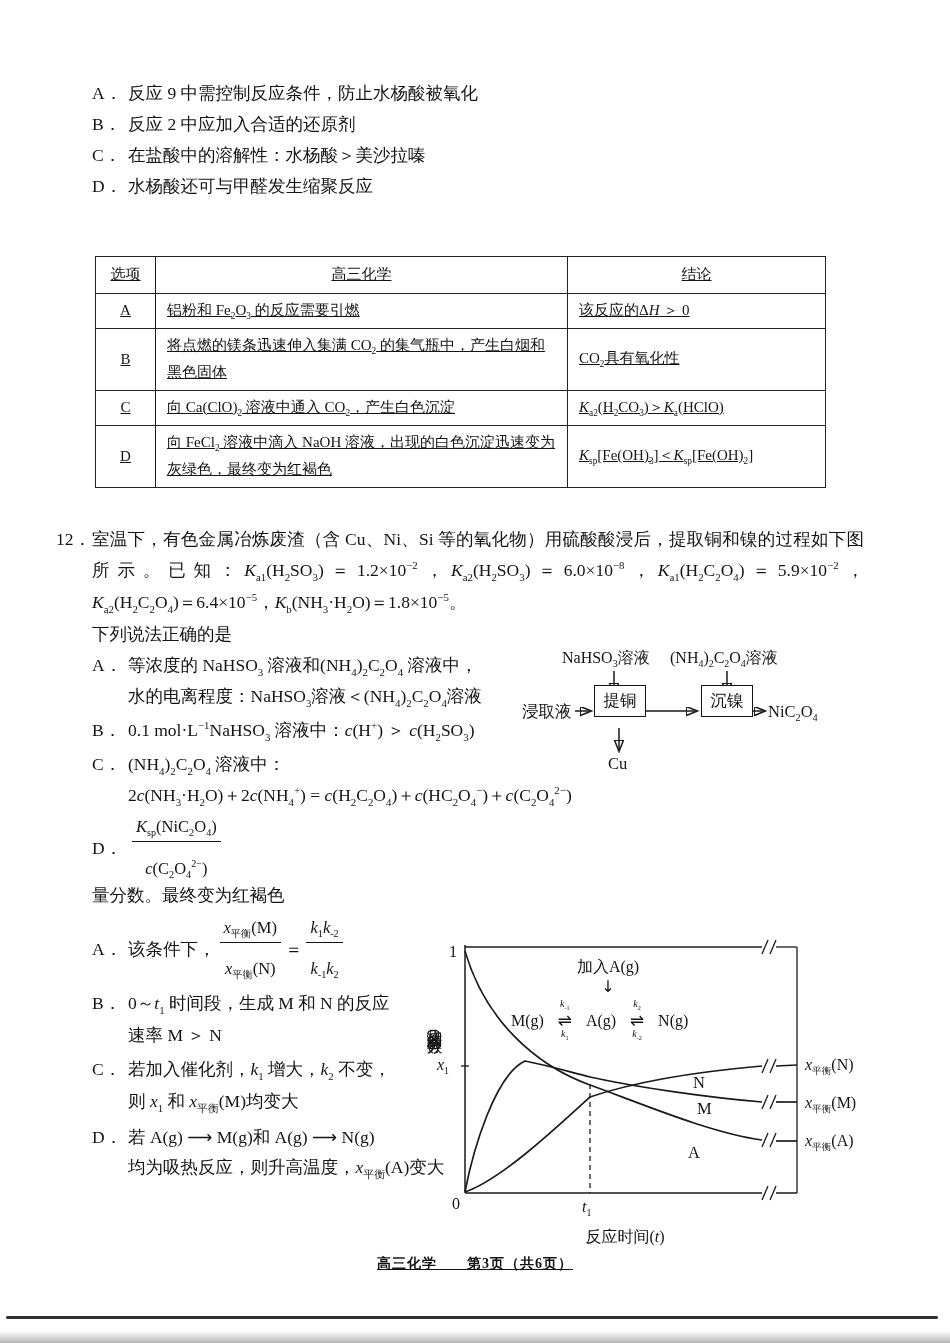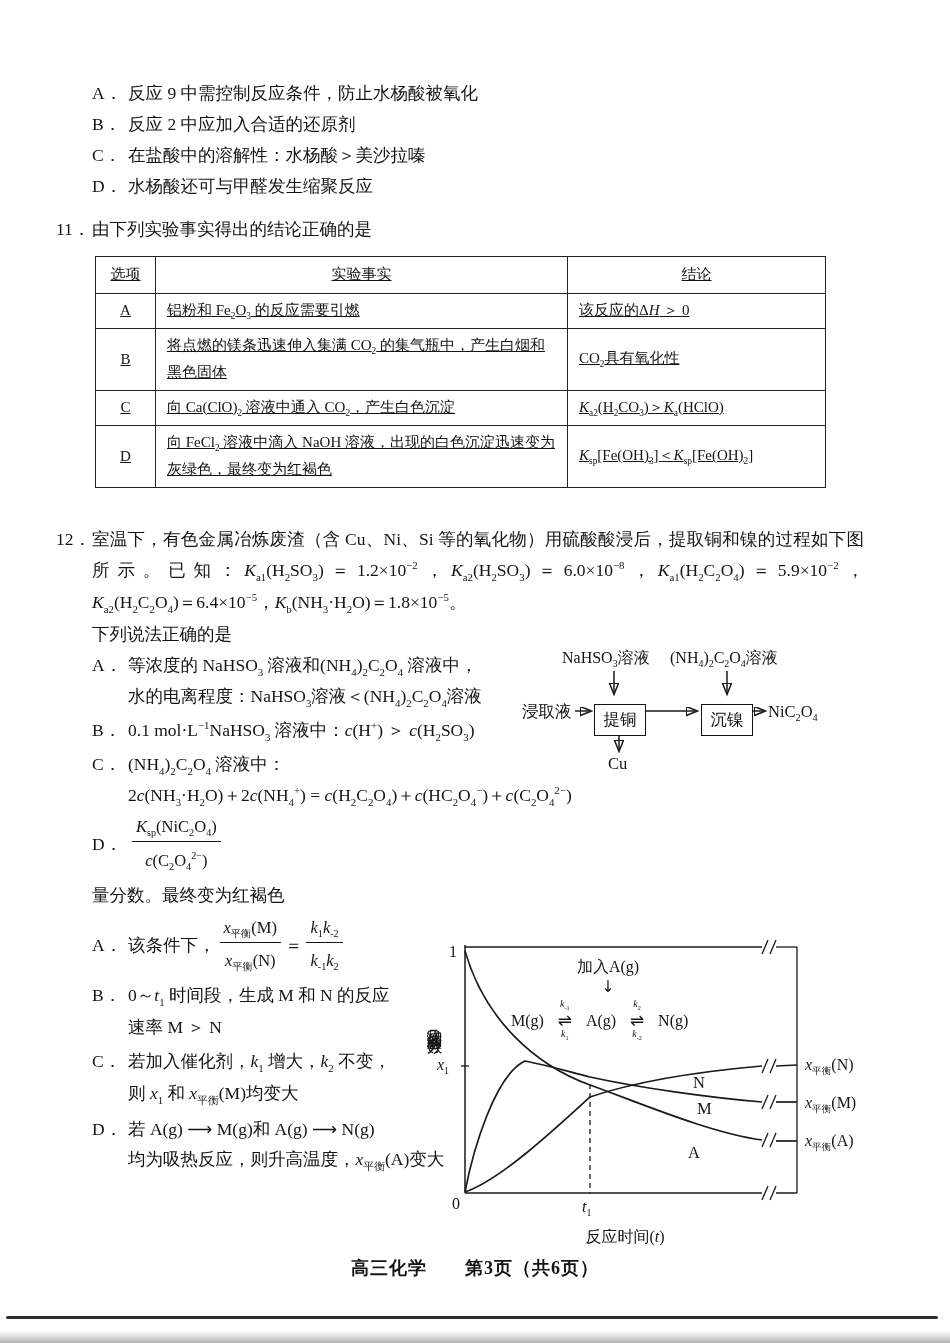--- a/index.html
+++ b/index.html
@@ -18,39 +18,39 @@
   .qstem{position:relative;padding-left:36px;}
   .qnum{position:absolute;left:0;top:0;}
   
   table.facts{border-collapse:collapse;font-size:15px;line-height:1.7;text-decoration:underline;}
   table.facts th,table.facts td{border:1.6px solid #222;padding:4px 11px;font-weight:normal;vertical-align:middle;}
   table.facts th{text-align:center;padding:5px 6px;}
   td.c-opt{text-align:center;}
   
   .frac{display:inline-block;vertical-align:middle;text-align:center;font-size:16.5px;line-height:1.35;margin:0 4px;font-family:Liberation Serif, serif;}
   .frac .num{display:block;padding:0 4px 1px;}
-  .frac .den{display:block;border-top:1.4px solid #141414;padding:7px 4px 0;}
+  .frac .den{display:block;border-top:1.4px solid #141414;padding:15px 4px 0;}
   .vmid{display:flex;align-items:center;flex-wrap:nowrap;}
   
   .flow{position:absolute;left:466px;top:0;width:380px;height:140px;font-size:16px;line-height:1.2;}
   .flow .lbl{position:absolute;white-space:nowrap;text-align:center;}
-  .fd-box{position:absolute;top:54px;width:50px;height:30px;border:1.7px solid #141414;
+  .fd-box{position:absolute;top:35px;width:50px;height:30px;border:1.7px solid #141414;
           display:flex;align-items:center;justify-content:center;font-size:16.5px;background:#fff;}
   .flow svg{position:absolute;left:0;top:0;}
   
   .chart{position:absolute;left:369px;top:55px;width:516px;height:322px;font-size:16px;line-height:1.2;}
   .chart svg{position:absolute;left:0;top:0;}
   .chart .ov{position:absolute;white-space:nowrap;}
   .ylab{writing-mode:vertical-rl;letter-spacing:2px;font-size:15.5px;}
   .xeq sub,.opt-body sub.cn{font-size:0.6em;}
   .rxn{display:flex;align-items:center;gap:3px;font-size:16px;}
   .harp{display:flex;flex-direction:column;align-items:center;width:36px;line-height:1;}
   .harp .hk{font-size:10px;height:14px;}
   .harp .ha{font-size:17px;margin:-1px 0 0;}
-  .footer{position:absolute;left:0;top:1252px;width:100%;text-align:center;font-size:18px;font-weight:bold;letter-spacing:1px;}
+  .footer{position:absolute;left:0;top:1252px;width:100%;text-align:center;font-size:14px;font-weight:bold;letter-spacing:1px;text-decoration:underline;}
   .scanline{position:absolute;left:6px;right:12px;top:1316px;height:3px;background:#2e2e2e;border-radius:2px;}
   .scanedge{position:absolute;left:0;right:0;top:1331px;height:12px;background:linear-gradient(#ffffff,#b5b5b5);}
   svg line,svg path,svg polyline{stroke:#1a1a1a;fill:none;}
   svg text{font-family:"Liberation Serif","DejaVu Serif",serif;fill:#141414;}
 </style>
 </head>
 <body>
 
 <div class="sheet">
 
@@ -66,38 +66,32 @@
     <div class="opt">
       <span class="opt-label">C．</span>
       <span class="opt-body">在盐酸中的溶解性：水杨酸＞美沙拉嗪</span>
     </div>
     <div class="opt">
       <span class="opt-label">D．</span>
       <span class="opt-body">水杨酸还可与甲醛发生缩聚反应</span>
     </div>
   </section>
 
-  <section class="block" style="top:214px;left:56px;width:830px;">
-    <div class="qstem">
-      <span class="qnum">11．</span>
-      <span>由下列实验事实得出的结论正确的是</span>
-    </div>
-  </section>
 
   <section class="block" style="top:256px;left:95px;">
     <table class="facts">
       <colgroup>
           <col style="width:60px">
           <col style="width:412px">
           <col style="width:258px">
         </colgroup>
       <tbody>
           <tr>
         <th>选项</th>
-        <th>实验事实</th>
+        <th>高三化学</th>
         <th>结论</th>
       </tr>
       <tr>
         <td class="c-opt">A</td>
         <td>铝粉和 Fe<sub>2</sub>O<sub>3</sub> 的反应需要引燃</td>
         <td>该反应的Δ<i>H</i> ＞ 0</td>
       </tr>
       <tr>
         <td class="c-opt">B</td>
         <td>将点燃的镁条迅速伸入集满 CO<sub>2</sub> 的集气瓶中，产生白烟和黑色固体</td>

